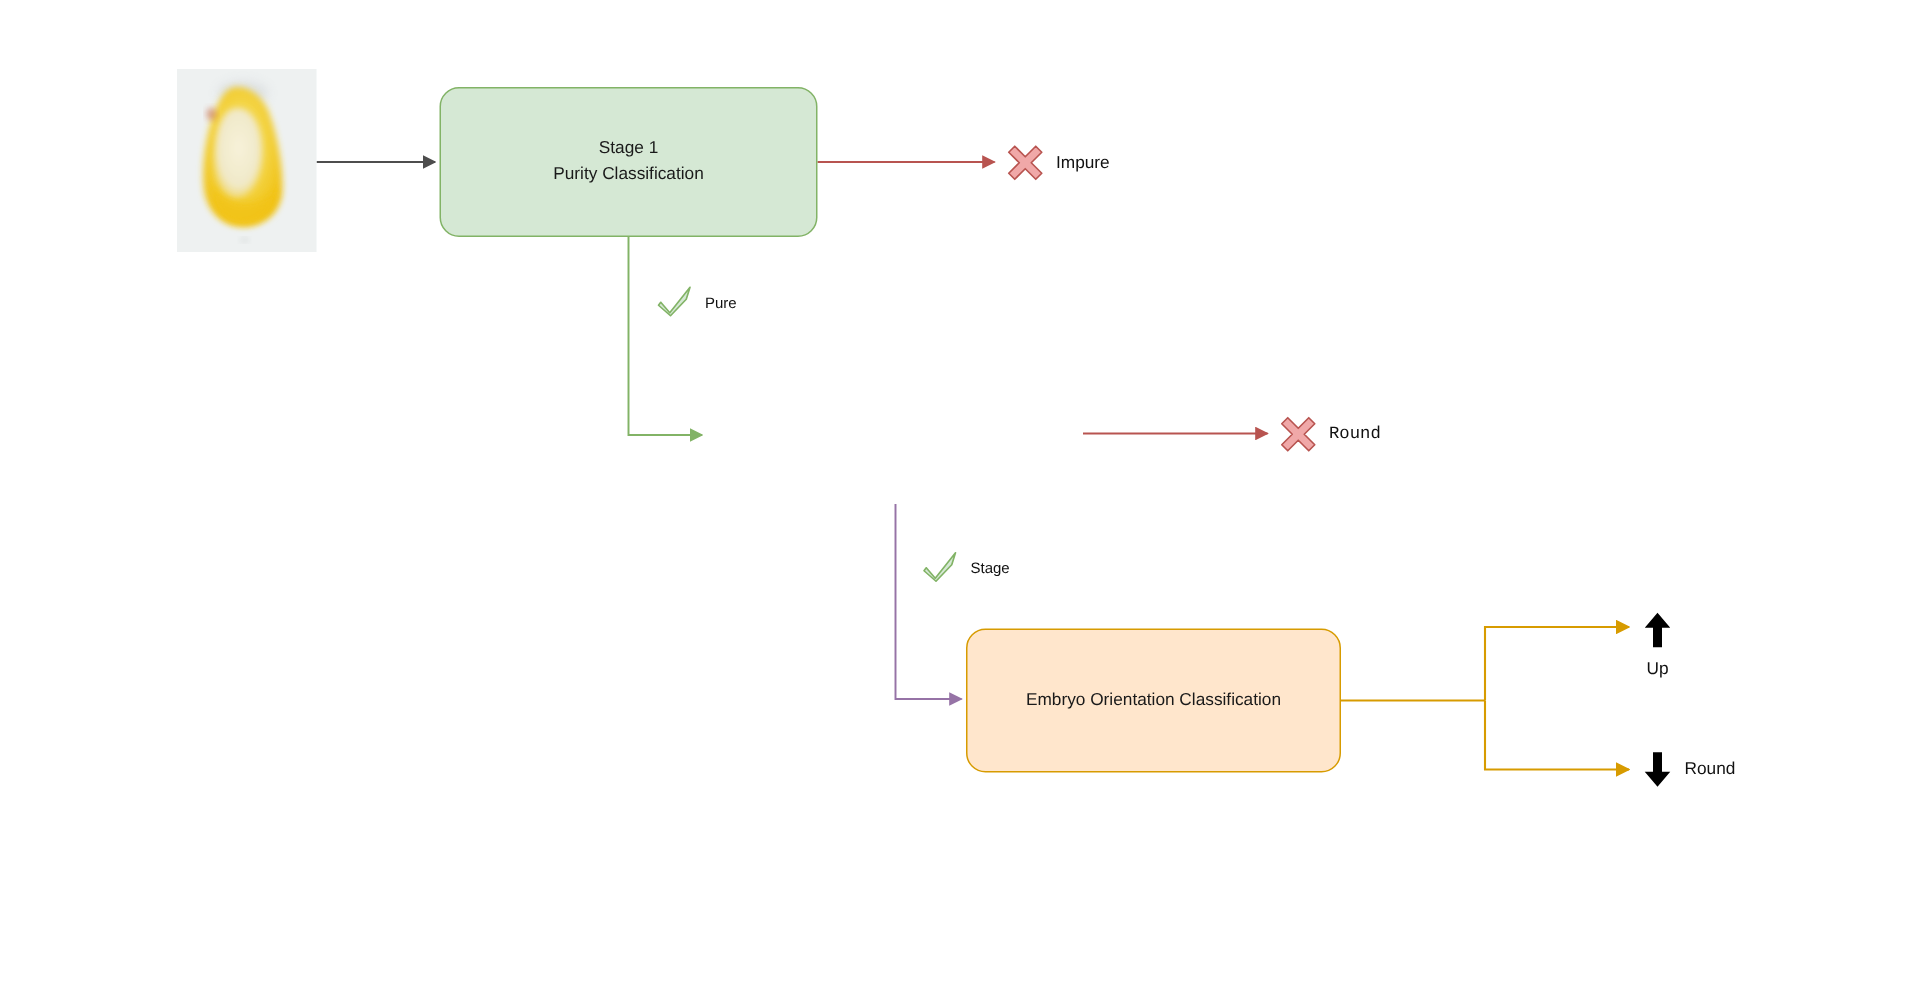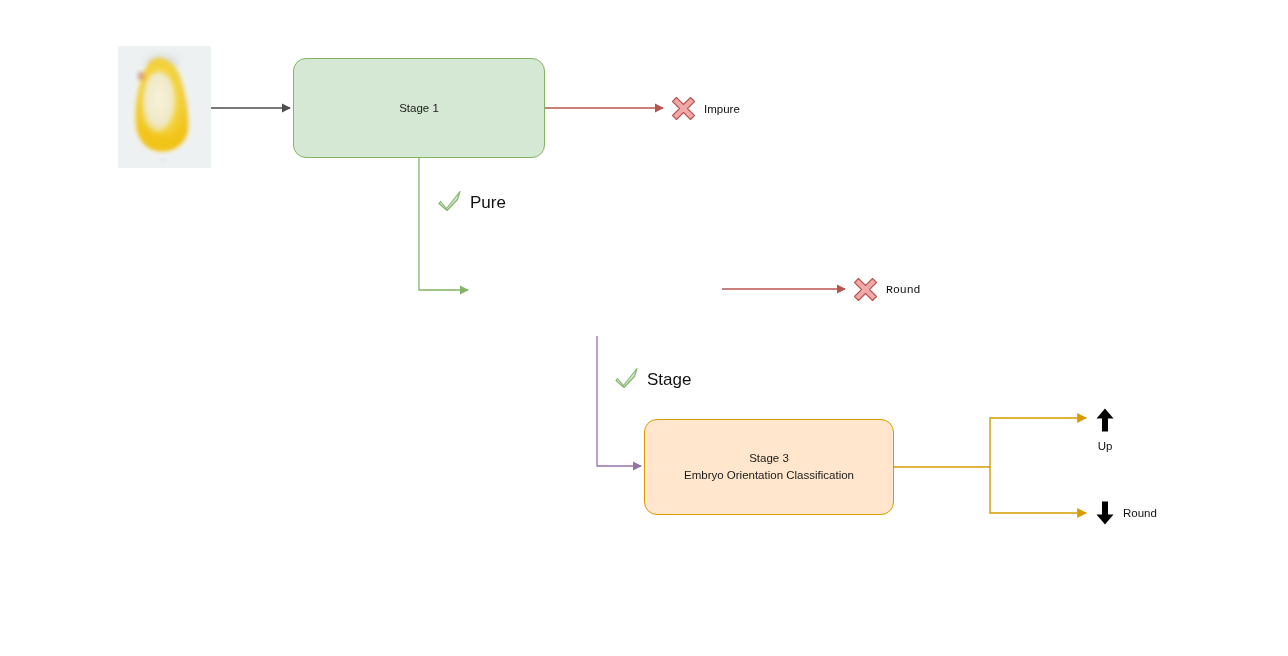--- a/index.html
+++ b/index.html
@@ -88,21 +88,21 @@
   #out-round  { left: 852px; top: 276px; font-family: Liberation Mono, monospace; }
   #out-up     { left: 1094px; top: 407px; flex-direction: column; }
   #out-down   { left: 1094px; top: 500px; }
 
   
   .branch-label {
     position: absolute;
     display: flex;
     align-items: center;
     gap: 6px;
-    font-size: 17px;
+    font-size: 10px;
     color: #111111;
     white-space: nowrap;
   }
   #lab-pure { left: 437px; top: 187px; }
   #lab-flat { left: 614px; top: 364px; }
 </style>
 </head>
 <body>
 
 <div id="canvas">
@@ -179,27 +179,27 @@
       <path d="M 24 78 C 34 92 54 94 67 80 C 66 94 57 104 44 104
                C 31 104 23 93 24 78 Z" fill="#f2c313" opacity="0.7" filter="url(#soft)"></path>
 
       <ellipse cx="45" cy="114" rx="3" ry="1.6" fill="#cfd3d2" opacity="0.6" filter="url(#soft)"></ellipse>
     </svg>
   </div>
 
   <div id="stage1-box" class="stage-box">
     <span class="lines">
       <span class="l1">Stage 1</span>
+      <span class="l2">Purity Classification</span>
     </span>
   </div>
 
 
   <div id="stage3-box" class="stage-box">
     <span class="lines">
-      <span class="l1">Stage 3</span>
       <span class="l2">Embryo Orientation Classification</span>
     </span>
   </div>
 
   <div id="lab-pure" class="branch-label">
     <span class="glyph">
       <svg width="27" height="27" viewBox="0 0 27 27" xmlns="http://www.w3.org/2000/svg">
         <path d="M 3.5 14.5 L 9.5 21.5 L 23 4.5 L 20.5 12.5 L 10 23.5 L 2 16.5 Z" fill="#d5e8d4" stroke="#82b366" stroke-width="1.1" stroke-linejoin="round"></path>
       </svg>
     </span>

